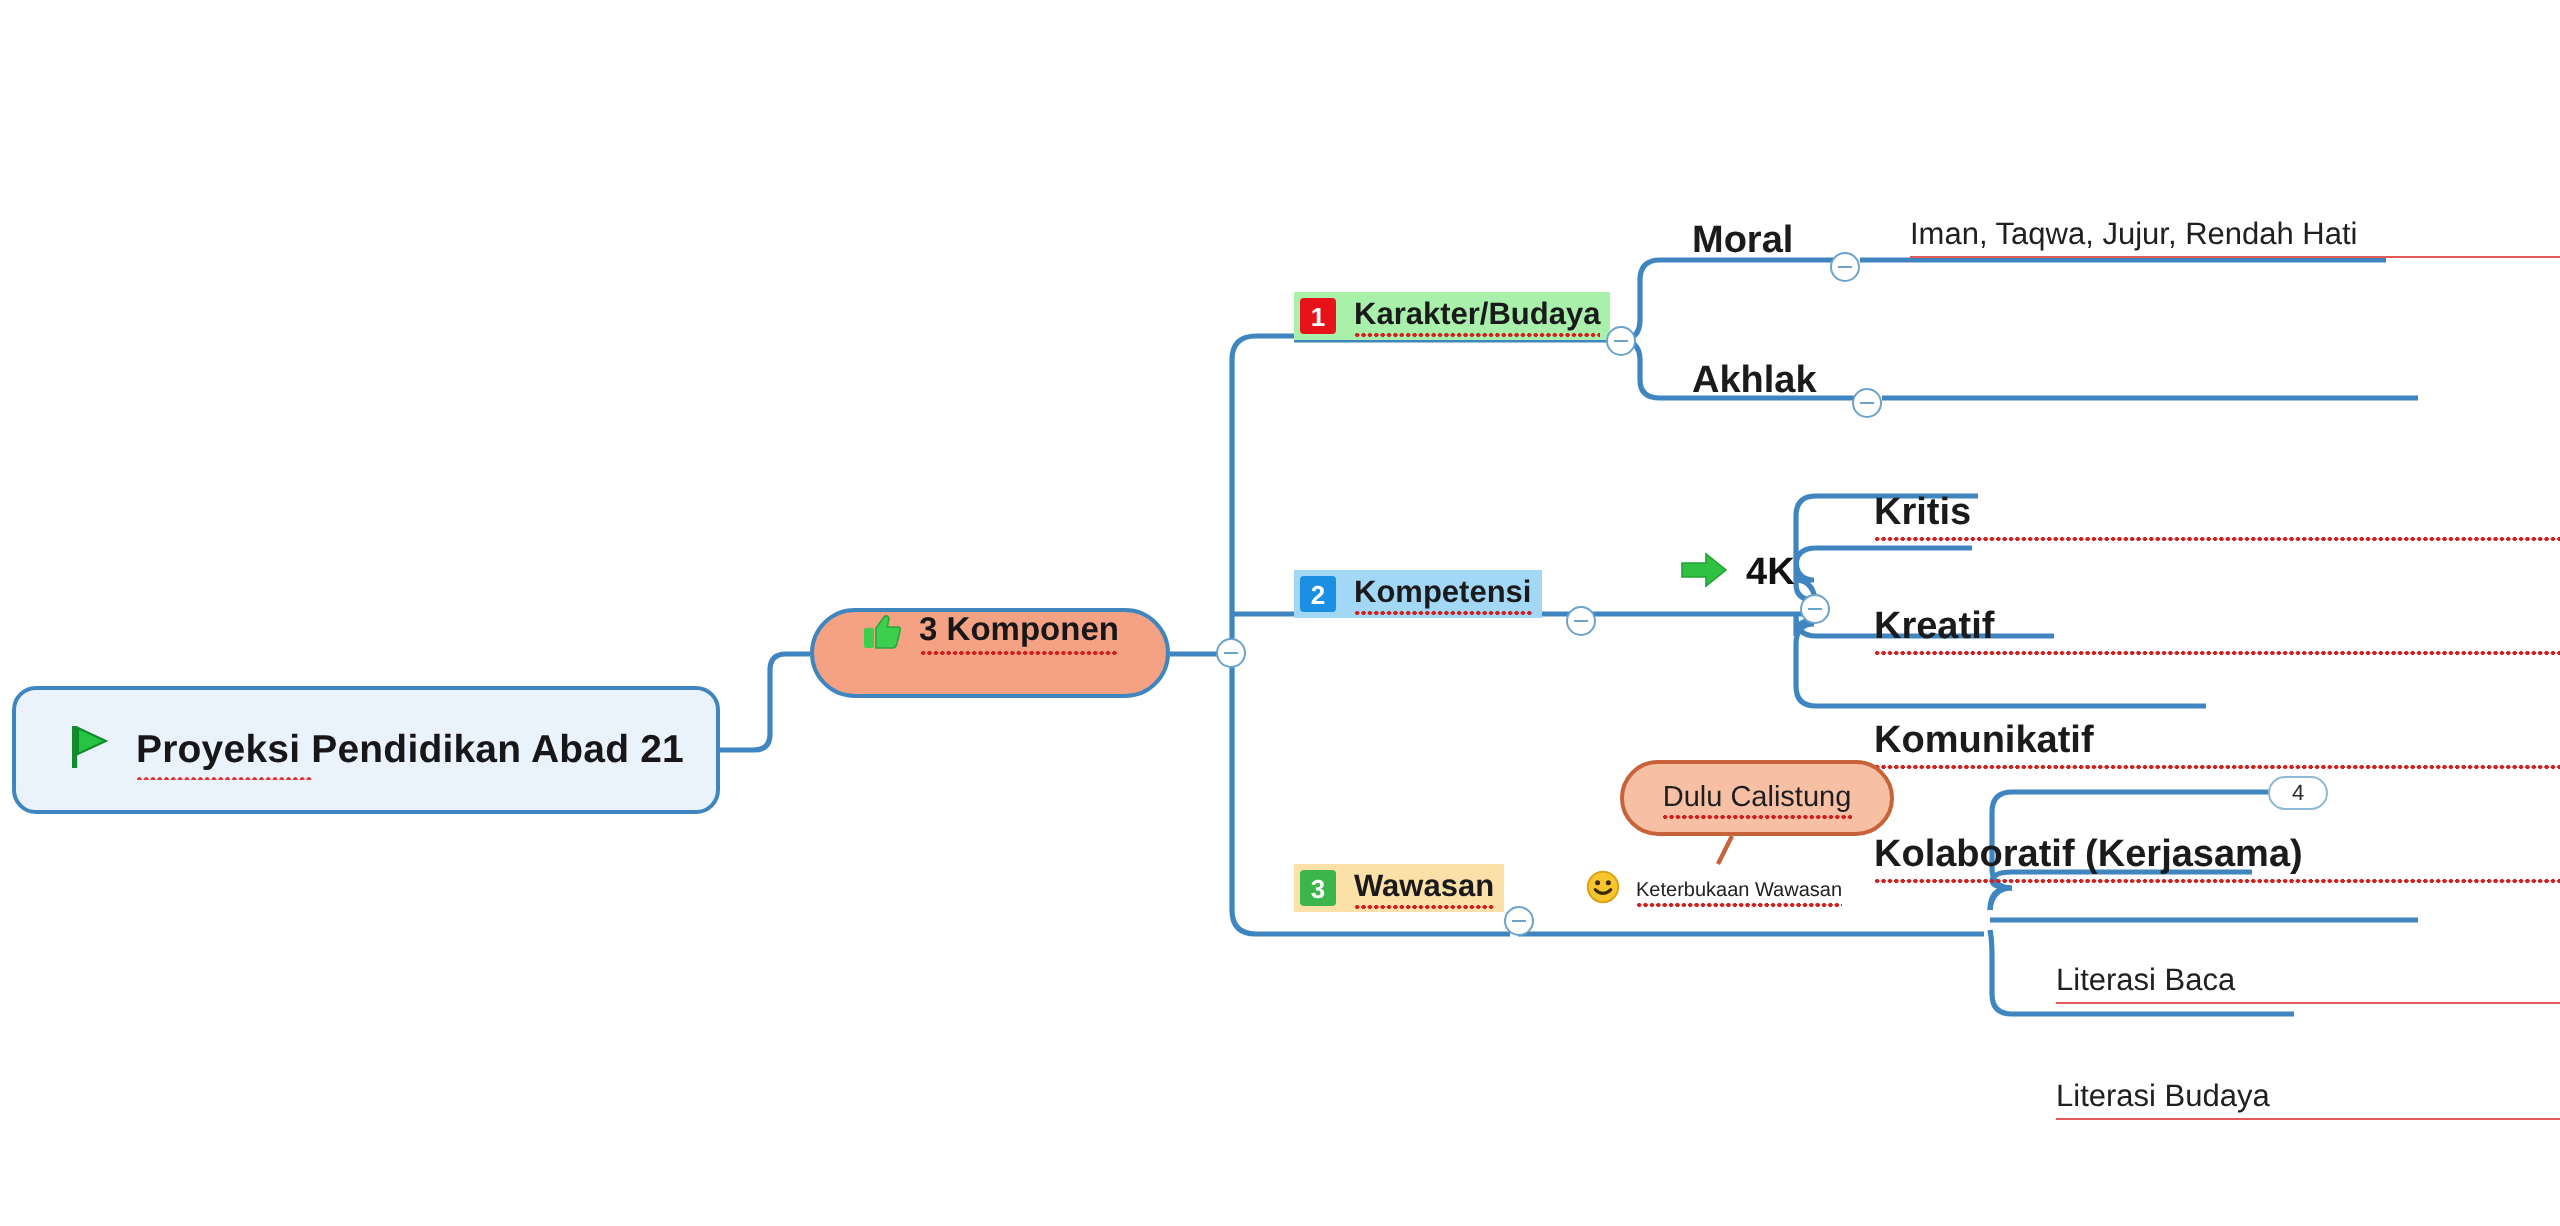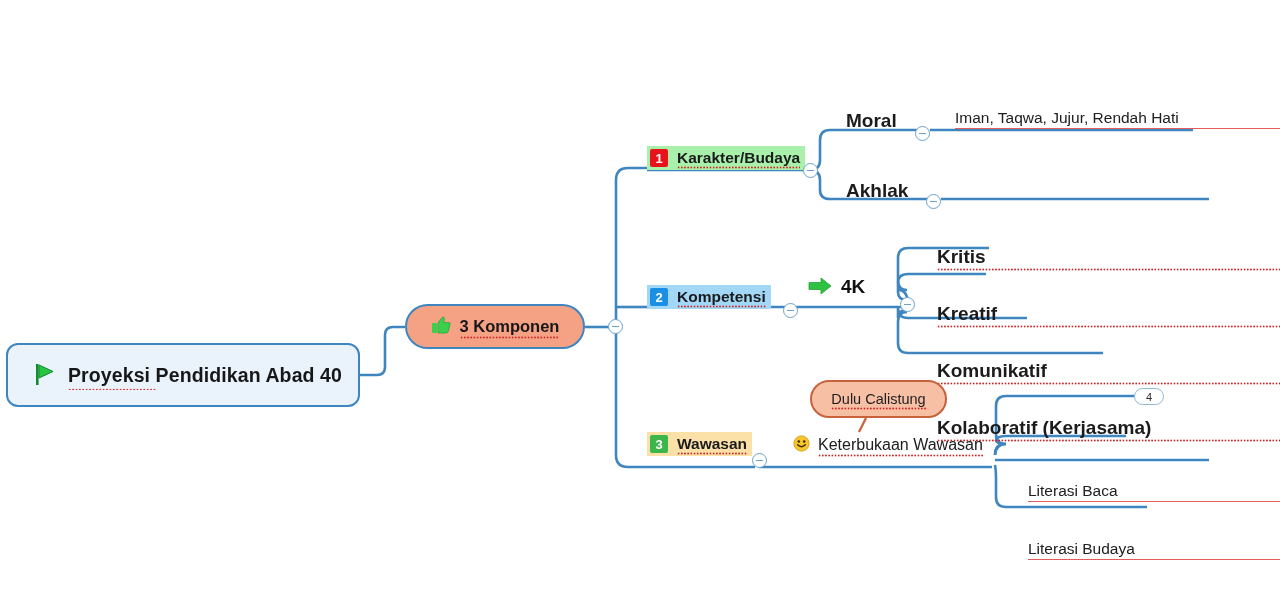--- a/index.html
+++ b/index.html
@@ -52,21 +52,21 @@
     background-position: 0 1px;
   }
 
   
   #komponen-node {
     left: 405px; top: 304px;
     width: 180px; height: 45px;
     background: #f4a283;
     border: 2px solid #3f86c0;
     border-radius: 23px;
-    display: flex; align-items: center; justify-content: center;
+    display: flex; align-items: flex-start; justify-content: center;
   }
   #komponen-node .label {
     font-size: 16.5px; font-weight: bold; color: #17171a;
     margin-left: 9px; position: relative;
   }
   #komponen-node .label::after {
     content: "";
     position: absolute; left: 0; bottom: -3px; width: 100%; height: 3px;
     background-image: radial-gradient(circle, #d12020 0 1px, transparent 1.2px);
     background-size: 3.2px 3.2px; background-repeat: repeat-x;
@@ -110,42 +110,42 @@
     width: 100%; height: 3px;
     background-image: radial-gradient(circle, #d12020 0 1px, transparent 1.2px);
     background-size: 3.2px 3.2px; background-repeat: repeat-x;
   }
 
   #moral-node   { left: 846px; top: 110px; }
   #kinerja-node { left: 846px; top: 180px; }
   #moral-leaf   { left: 955px; top: 109px; }
   #kinerja-leaf { left: 963px; top: 159px; line-height: 19px; white-space: normal; width: 250px; }
 
-  #fourk-node { left: 808px; top: 276px; display: flex; align-items: center; }
+  #fourk-node { left: 840px; top: 276px; display: flex; align-items: center; }
   #fourk-node .fk { font-size: 19px; font-weight: bold; color: #111113; margin-left: 9px; }
 
   #kritis-node       { left: 937px; top: 228px; }
   #kreatif-node      { left: 937px; top: 263px; }
   #komunikatif-node  { left: 937px; top: 298px; }
   #kolaboratif-node  { left: 937px; top: 333px; }
 
   #calistung-node {
     left: 810px; top: 380px; width: 137px; height: 38px;
     background: #f7bfa4; border: 2px solid #c8623b; border-radius: 19px;
     display: flex; align-items: center; justify-content: center;
   }
   #calistung-node .ctxt { font-size: 14.5px; color: #1e1e20; position: relative; }
   #calistung-node .ctxt::after {
     content: ""; position: absolute; left: 0; bottom: -3px; width: 100%; height: 3px;
     background-image: radial-gradient(circle, #d12020 0 1px, transparent 1.2px);
     background-size: 3.2px 3.2px; background-repeat: repeat-x;
   }
 
   #keterbukaan-node { left: 793px; top: 435px; display: flex; align-items: center; }
-  #keterbukaan-node .ktxt { font-size: 16px; color: #202022; margin-left: 8px; }
+  #keterbukaan-node .ktxt { font-size: 10px; color: #202022; margin-left: 8px; }
 
   #lit-baca-node   { left: 1028px; top: 376px; }
   #lit-budaya-node { left: 1028px; top: 416px; }
 
   .count-badge {
     position: absolute; left: 1134px; top: 388px;
     width: 30px; height: 17px; border-radius: 9px;
     border: 1px solid #8fb9d6; background: #ffffff;
     display: flex; align-items: center; justify-content: center;
     font-size: 11px; color: #2d2d2f;
@@ -217,21 +217,21 @@
     </g>
   </svg>
 
   <div class="node" id="root-node">
     <span class="ico">
       <svg width="22" height="24" viewBox="0 0 22 24">
         <rect x="2" y="2" width="2.6" height="21" fill="#138a2b"></rect>
         <path d="M5 3 L19 9.5 L5 16 Z" fill="#27c441" stroke="#0f8a2a" stroke-width="1"></path>
       </svg>
     </span>
-    <span class="label">Proyeksi Pendidikan Abad 40</span>
+    <span class="label">Proyeksi Pendidikan Abad 21</span>
   </div>
 
   <div class="node" id="komponen-node">
     <span class="ico">
       <svg width="20" height="20" viewBox="0 0 20 20">
         <rect x="1" y="8" width="5" height="10" rx="1" fill="#3ccf4e"></rect>
         <path d="M7 18 L7 8 L11 2.5 Q13 1 13.5 3.5 L12.6 7.5 L18 7.5 Q19.6 7.5 19 9.5 L17.4 16 Q17 18 15 18 Z" fill="#3ccf4e" stroke="#2aa63c" stroke-width=".8"></path>
       </svg>
     </span>
     <span class="label">3 Komponen</span>

